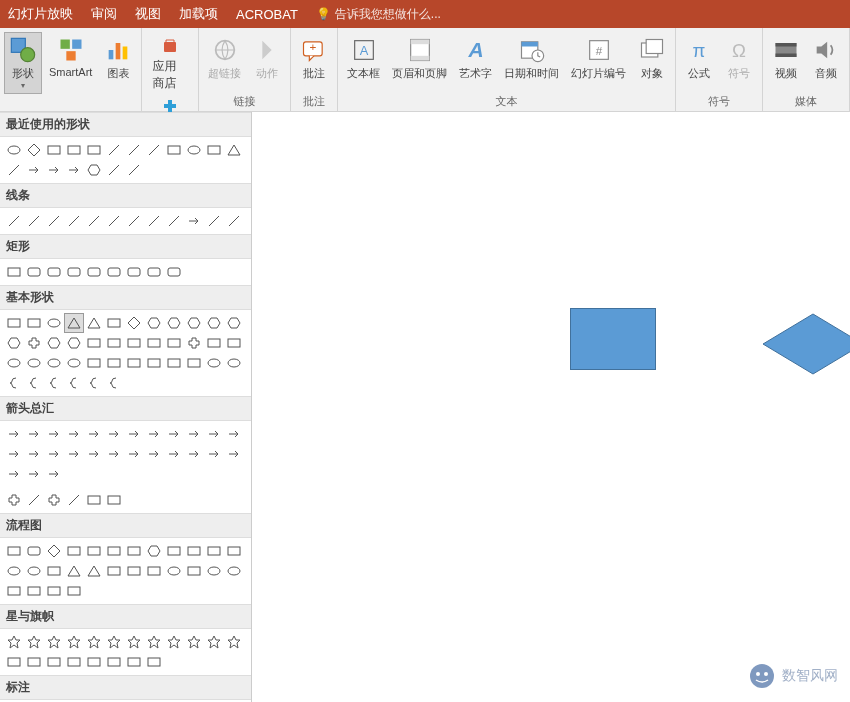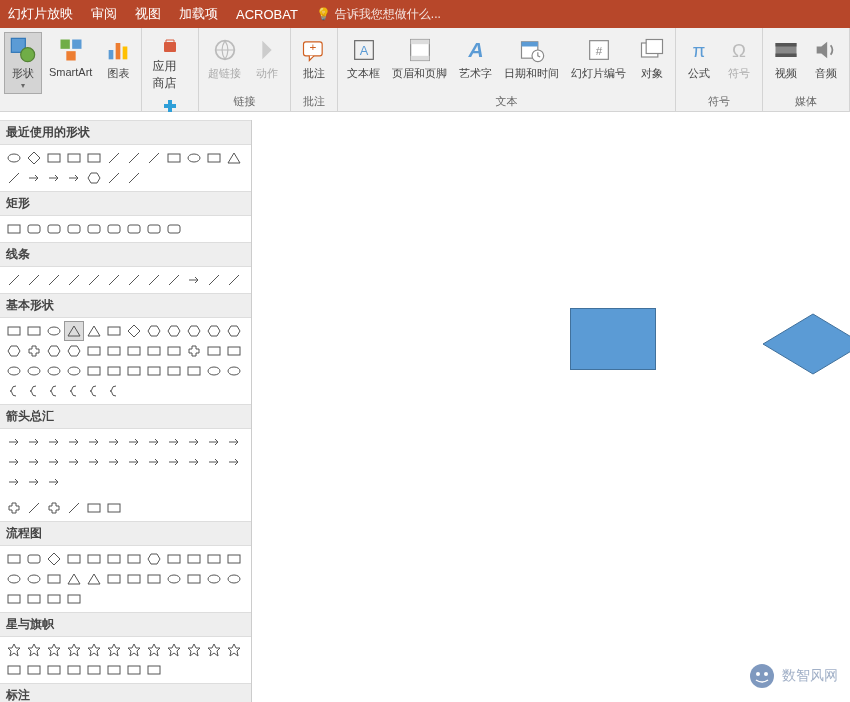--- a/index.html
+++ b/index.html
@@ -18,21 +18,21 @@
 .ribbon-btn.active { background: #d4d4d4; border-color: #aaa; }
 .ribbon-btn .icon { width: 28px; height: 28px; display: flex; align-items: center; justify-content: center; }
 .ribbon-btn .label { font-size: 11px; color: #444; text-align: center; margin-top: 2px; white-space: nowrap; }
 .ribbon-btn.disabled .label { color: #aaa; }
 .ribbon-btn .arrow { font-size: 8px; color: #666; }
 .addins-col { display: flex; flex-direction: column; gap: 6px; padding: 6px 6px 0; }
 .addins-row { display: flex; align-items: center; gap: 4px; font-size: 12px; color: #444; cursor: pointer; flex-direction: column; }
 .addins-row .icon { width: 16px; height: 16px; }
 
 .main { display: flex; height: calc(702px - 28px - 84px); }
-.shapes-panel { width: 252px; background: #fff; border-right: 1px solid #ccc; overflow-y: auto; margin-top: 8px; }
+.shapes-panel { width: 252px; background: #fff; border-right: 1px solid #ccc; overflow-y: auto; }
 .shapes-panel .category { }
 .shapes-panel .cat-header { background: #eee; border-top: 1px solid #ddd; border-bottom: 1px solid #ddd; padding: 3px 6px; font-size: 12px; color: #444; font-weight: bold; }
 .shapes-panel .cat-body { display: flex; flex-wrap: wrap; padding: 3px 4px; gap: 0; }
 .shape-item { width: 20px; height: 20px; display: flex; align-items: center; justify-content: center; cursor: pointer; color: #555; border: 1px solid transparent; }
 .shape-item.selected { background: #ddd; border-color: #999; }
 .shape-item svg { width: 14px; height: 14px; }
 
 .canvas { flex: 1; background: #fff; position: relative; }
 .slide-rect { position: absolute; left: 318px; top: 196px; width: 86px; height: 62px; background: #5b9bd5; border: 1px solid #41719c; }
 .slide-diamond { position: absolute; left: 509px; top: 200px; width: 104px; height: 64px; }
@@ -360,20 +360,86 @@
           </div>
           <div class="shape-item">
             <svg viewBox="0 0 14 14">
               <line x1="2" y1="12" x2="12" y2="2" stroke="#555"></line>
             </svg>
           </div>
         </div>
     </div>
 
     <div class="category">
+      <div class="cat-header">线条</div>
+      <div class="cat-body" id="cat-lines">
+          <div class="shape-item">
+            <svg viewBox="0 0 14 14">
+              <line x1="2" y1="12" x2="12" y2="2" stroke="#555"></line>
+            </svg>
+          </div>
+          <div class="shape-item">
+            <svg viewBox="0 0 14 14">
+              <line x1="2" y1="12" x2="12" y2="2" stroke="#555"></line>
+            </svg>
+          </div>
+          <div class="shape-item">
+            <svg viewBox="0 0 14 14">
+              <line x1="2" y1="12" x2="12" y2="2" stroke="#555"></line>
+            </svg>
+          </div>
+          <div class="shape-item">
+            <svg viewBox="0 0 14 14">
+              <line x1="2" y1="12" x2="12" y2="2" stroke="#555"></line>
+            </svg>
+          </div>
+          <div class="shape-item">
+            <svg viewBox="0 0 14 14">
+              <line x1="2" y1="12" x2="12" y2="2" stroke="#555"></line>
+            </svg>
+          </div>
+          <div class="shape-item">
+            <svg viewBox="0 0 14 14">
+              <line x1="2" y1="12" x2="12" y2="2" stroke="#555"></line>
+            </svg>
+          </div>
+          <div class="shape-item">
+            <svg viewBox="0 0 14 14">
+              <line x1="2" y1="12" x2="12" y2="2" stroke="#555"></line>
+            </svg>
+          </div>
+          <div class="shape-item">
+            <svg viewBox="0 0 14 14">
+              <line x1="2" y1="12" x2="12" y2="2" stroke="#555"></line>
+            </svg>
+          </div>
+          <div class="shape-item">
+            <svg viewBox="0 0 14 14">
+              <line x1="2" y1="12" x2="12" y2="2" stroke="#555"></line>
+            </svg>
+          </div>
+          <div class="shape-item">
+            <svg viewBox="0 0 14 14">
+              <path d="M2 7 L10 7 M8 4 L11 7 L8 10" fill="none" stroke="#555"></path>
+            </svg>
+          </div>
+          <div class="shape-item">
+            <svg viewBox="0 0 14 14">
+              <line x1="2" y1="12" x2="12" y2="2" stroke="#555"></line>
+            </svg>
+          </div>
+          <div class="shape-item">
+            <svg viewBox="0 0 14 14">
+              <line x1="2" y1="12" x2="12" y2="2" stroke="#555"></line>
+            </svg>
+          </div>
+        </div>
+    </div>
+
+    <div class="category">
       <div class="cat-header">矩形</div>
       <div class="cat-body" id="cat-rect">
           <div class="shape-item">
             <svg viewBox="0 0 14 14">
               <rect x="1" y="3" width="12" height="8" fill="none" stroke="#555"></rect>
             </svg>
           </div>
           <div class="shape-item">
             <svg viewBox="0 0 14 14">
               <rect x="1" y="3" width="12" height="8" rx="2" fill="none" stroke="#555"></rect>
@@ -405,86 +471,20 @@
             </svg>
           </div>
           <div class="shape-item">
             <svg viewBox="0 0 14 14">
               <rect x="1" y="3" width="12" height="8" rx="2" fill="none" stroke="#555"></rect>
             </svg>
           </div>
           <div class="shape-item">
             <svg viewBox="0 0 14 14">
               <rect x="1" y="3" width="12" height="8" rx="2" fill="none" stroke="#555"></rect>
-            </svg>
-          </div>
-        </div>
-    </div>
-
-    <div class="category">
-      <div class="cat-header">线条</div>
-      <div class="cat-body" id="cat-lines">
-          <div class="shape-item">
-            <svg viewBox="0 0 14 14">
-              <line x1="2" y1="12" x2="12" y2="2" stroke="#555"></line>
-            </svg>
-          </div>
-          <div class="shape-item">
-            <svg viewBox="0 0 14 14">
-              <line x1="2" y1="12" x2="12" y2="2" stroke="#555"></line>
-            </svg>
-          </div>
-          <div class="shape-item">
-            <svg viewBox="0 0 14 14">
-              <line x1="2" y1="12" x2="12" y2="2" stroke="#555"></line>
-            </svg>
-          </div>
-          <div class="shape-item">
-            <svg viewBox="0 0 14 14">
-              <line x1="2" y1="12" x2="12" y2="2" stroke="#555"></line>
-            </svg>
-          </div>
-          <div class="shape-item">
-            <svg viewBox="0 0 14 14">
-              <line x1="2" y1="12" x2="12" y2="2" stroke="#555"></line>
-            </svg>
-          </div>
-          <div class="shape-item">
-            <svg viewBox="0 0 14 14">
-              <line x1="2" y1="12" x2="12" y2="2" stroke="#555"></line>
-            </svg>
-          </div>
-          <div class="shape-item">
-            <svg viewBox="0 0 14 14">
-              <line x1="2" y1="12" x2="12" y2="2" stroke="#555"></line>
-            </svg>
-          </div>
-          <div class="shape-item">
-            <svg viewBox="0 0 14 14">
-              <line x1="2" y1="12" x2="12" y2="2" stroke="#555"></line>
-            </svg>
-          </div>
-          <div class="shape-item">
-            <svg viewBox="0 0 14 14">
-              <line x1="2" y1="12" x2="12" y2="2" stroke="#555"></line>
-            </svg>
-          </div>
-          <div class="shape-item">
-            <svg viewBox="0 0 14 14">
-              <path d="M2 7 L10 7 M8 4 L11 7 L8 10" fill="none" stroke="#555"></path>
-            </svg>
-          </div>
-          <div class="shape-item">
-            <svg viewBox="0 0 14 14">
-              <line x1="2" y1="12" x2="12" y2="2" stroke="#555"></line>
-            </svg>
-          </div>
-          <div class="shape-item">
-            <svg viewBox="0 0 14 14">
-              <line x1="2" y1="12" x2="12" y2="2" stroke="#555"></line>
             </svg>
           </div>
         </div>
     </div>
 
     <div class="category">
       <div class="cat-header">基本形状</div>
       <div class="cat-body" id="cat-basic">
           <div class="shape-item">
             <svg viewBox="0 0 14 14">

